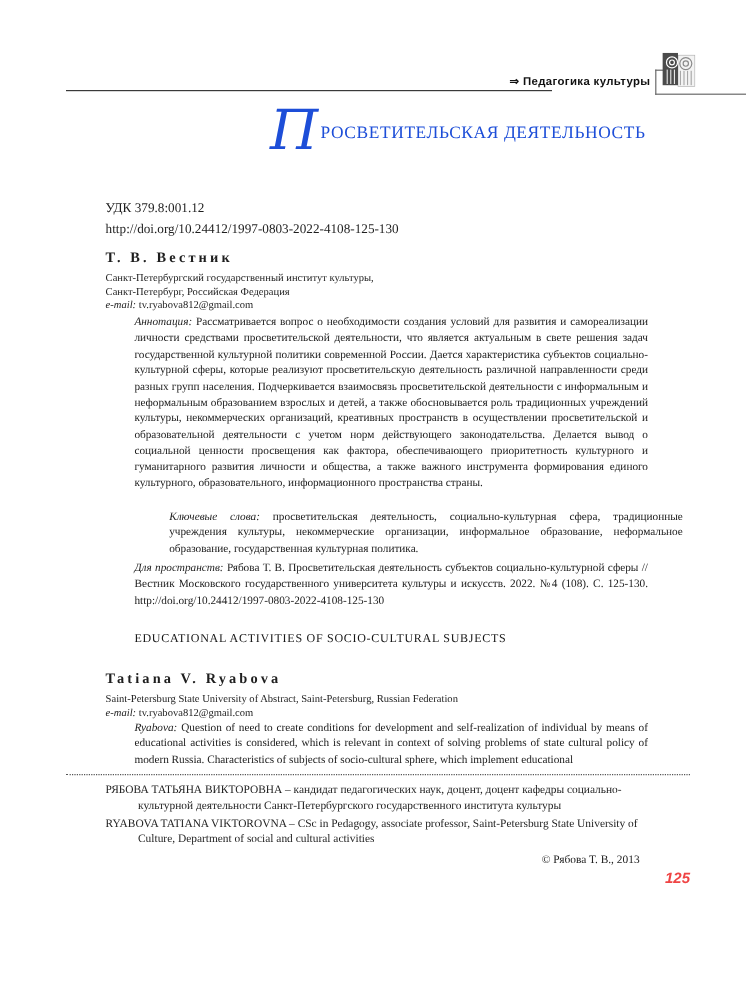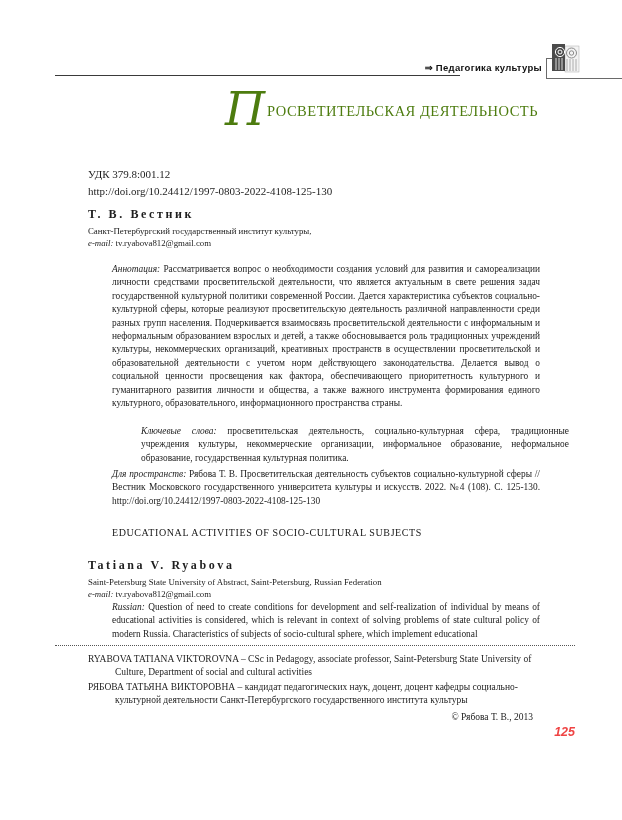--- a/index.html
+++ b/index.html
@@ -12,21 +12,21 @@
   
   .header-rule{left:55px;top:75px;width:405px;height:1px;background:#3a3a3a;}
   .header-label{right:80px;top:62px;font-family:"Liberation Sans",sans-serif;
     font-weight:bold;font-size:9.5px;letter-spacing:0.3px;color:#111;white-space:nowrap;}
   .logo-bracket-top{left:546px;top:58px;width:8px;height:1px;background:#6a6a6a;}
   .logo-bracket-v{left:546px;top:58px;width:1px;height:21px;background:#6a6a6a;}
   .logo-bracket-bottom{left:546px;top:78px;width:76px;height:1px;background:#6a6a6a;}
   .logo-box{left:552px;top:44px;width:28px;height:30px;}
   
   .title-block{left:88px;top:100px;width:450px;text-align:right;
-    font-size:14.5px;line-height:22px;letter-spacing:0.5px;color:#4d7c0f;}
+    font-size:14.5px;line-height:22px;letter-spacing:0.5px;color:#1d4ed8;}
   .dropcap{font-family:"DejaVu Serif",serif;font-style:italic;font-weight:normal;
     font-size:46px;line-height:0;vertical-align:-9px;letter-spacing:0;margin-right:2px;}
   
   .udk-block{left:88px;top:166px;font-size:11px;line-height:16.5px;}
   
   .author-name{font-weight:bold;font-size:12px;letter-spacing:2.6px;white-space:nowrap;}
   .affil{font-size:8.8px;line-height:11.6px;color:#222;}
   .author-ru{left:88px;top:207px;}
   .author-en{left:88px;top:558px;}
   .author-name{margin-bottom:4px;}
@@ -79,40 +79,41 @@
 </div>
 
 <div class="abs udk-block">
   <div>УДК 379.8:001.12</div>
   <div>http://doi.org/10.24412/1997-0803-2022-4108-125-130</div>
 </div>
 
 <div class="abs author-ru">
   <div class="author-name">Т. В. Вестник</div>
   <div class="affil">Санкт-Петербургский государственный институт культуры,</div>
+  <div class="affil">Санкт-Петербург, Российская Федерация</div>
   <div class="affil"><span class="ital">e-mail:</span><span> tv.ryabova812@gmail.com</span></div>
 </div>
 
 <div class="abs par abstract-ru"><span class="ital">Аннотация:</span><span> Рассматривается вопрос о необходимости создания условий для развития и самореализации личности средствами просветительской деятельности, что является актуальным в свете решения задач государственной культурной политики современной России. Дается характеристика субъектов социально-культурной сферы, которые реализуют просветительскую деятельность различной направленности среди разных групп населения. Подчеркивается взаимосвязь просветительской деятельности с информальным и неформальным образованием взрослых и детей, а также обосновывается роль традиционных учреждений культуры, некоммерческих организаций, креативных пространств в осуществлении просветительской и образовательной деятельности с учетом норм действующего законодательства. Делается вывод о социальной ценности просвещения как фактора, обеспечивающего приоритетность культурного и гуманитарного развития личности и общества, а также важного инструмента формирования единого культурного, образовательного, информационного пространства страны.</span></div>
 
 <div class="abs par keywords-ru"><span class="ital">Ключевые слова:</span><span> просветительская деятельность, социально-культурная сфера, традиционные учреждения культуры, некоммерческие организации, информальное образование, неформальное образование, государственная культурная политика.</span></div>
 
 <div class="abs par citation"><span class="ital">Для пространств:</span><span> Рябова Т. В. Просветительская деятельность субъектов социально-культурной сферы // Вестник Московского государственного университета культуры и искусств. 2022. №4 (108). С. 125-130. http://doi.org/10.24412/1997-0803-2022-4108-125-130</span></div>
 
 <div class="abs en-title">EDUCATIONAL ACTIVITIES OF SOCIO-CULTURAL SUBJECTS</div>
 
 <div class="abs author-en">
   <div class="author-name">Tatiana V. Ryabova</div>
   <div class="affil">Saint-Petersburg State University of Abstract, Saint-Petersburg, Russian Federation</div>
   <div class="affil"><span class="ital">e-mail:</span><span> tv.ryabova812@gmail.com</span></div>
 </div>
 
-<div class="abs par abstract-en"><span class="ital">Russian:</span><span> Question of need to create conditions for development and self-realization of individual by means of educational activities is considered, which is relevant in context of solving problems of state cultural policy of modern Russia. Characteristics of subjects of socio-cultural sphere, which implement educational</span></div>
+<div class="abs par abstract-en"><span class="ital">Ryabova:</span><span> Question of need to create conditions for development and self-realization of individual by means of educational activities is considered, which is relevant in context of solving problems of state cultural policy of modern Russia. Characteristics of subjects of socio-cultural sphere, which implement educational</span></div>
 
 <div class="abs dotted"></div>
 
 <div class="abs bios">
+  <p class="bio">РЯБОВА ТАТЬЯНА ВИКТОРОВНА – кандидат педагогических наук, доцент, доцент кафедры социально-культурной деятельности Санкт-Петербургского государственного института культуры</p>
   <p class="bio">RYABOVA TATIANA VIKTOROVNA – CSc in Pedagogy, associate professor, Saint-Petersburg State University of Culture, Department of social and cultural activities</p>
-  <p class="bio">РЯБОВА ТАТЬЯНА ВИКТОРОВНА – кандидат педагогических наук, доцент, доцент кафедры социально-культурной деятельности Санкт-Петербургского государственного института культуры</p>
 </div>
 
 <div class="abs copyright">© Рябова Т. В., 2013</div>
 <div class="abs page-number">125</div>
 
 </body></html>

